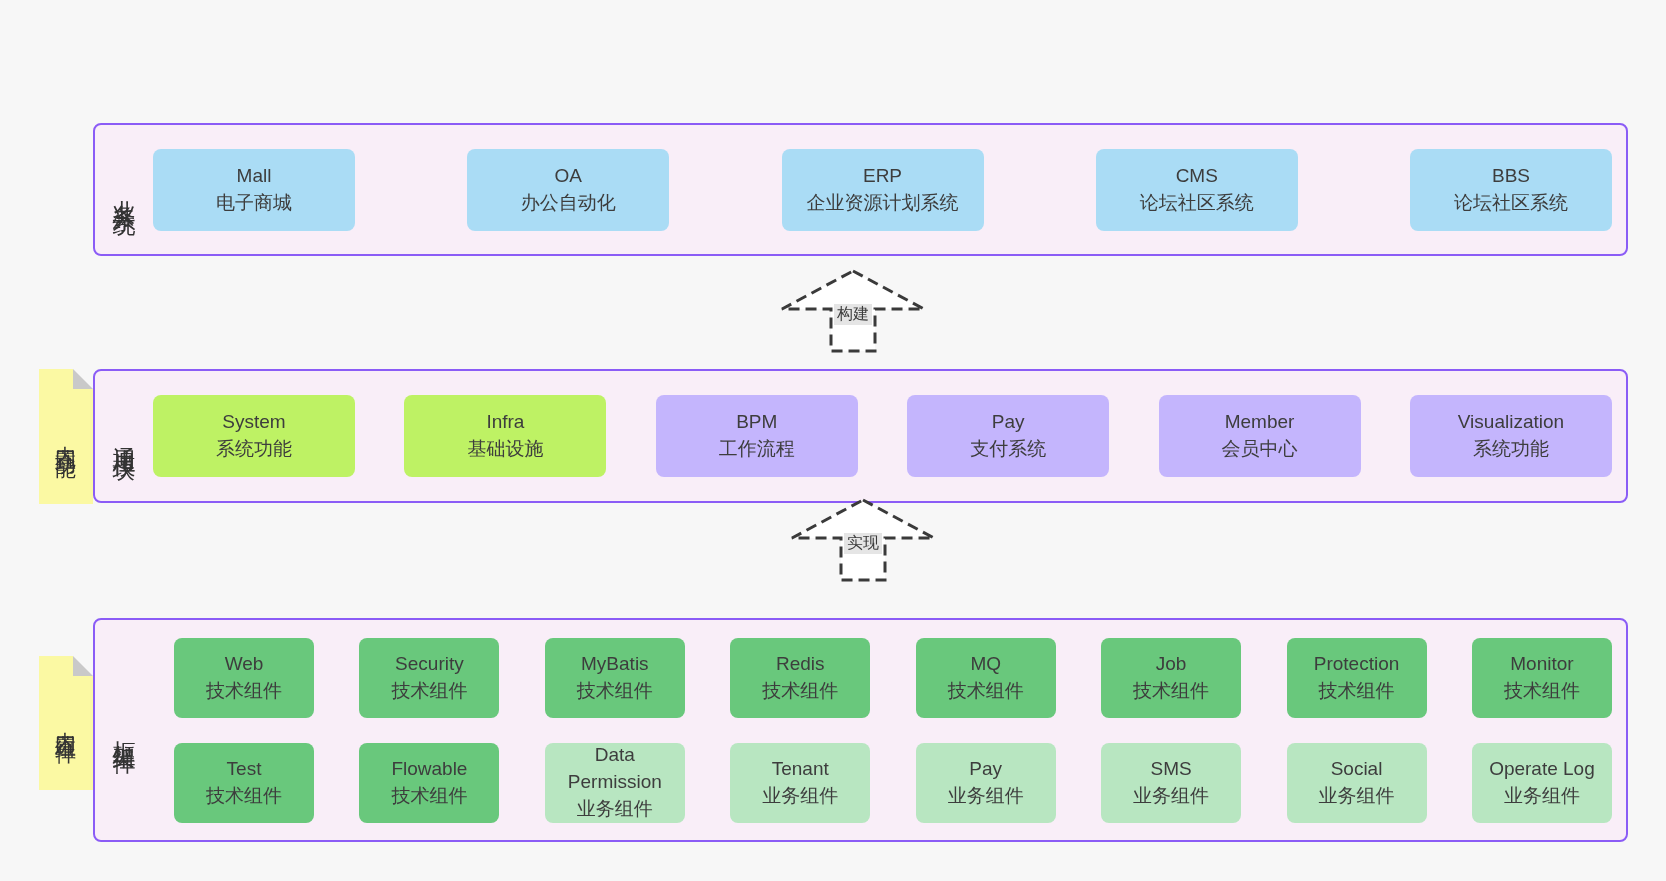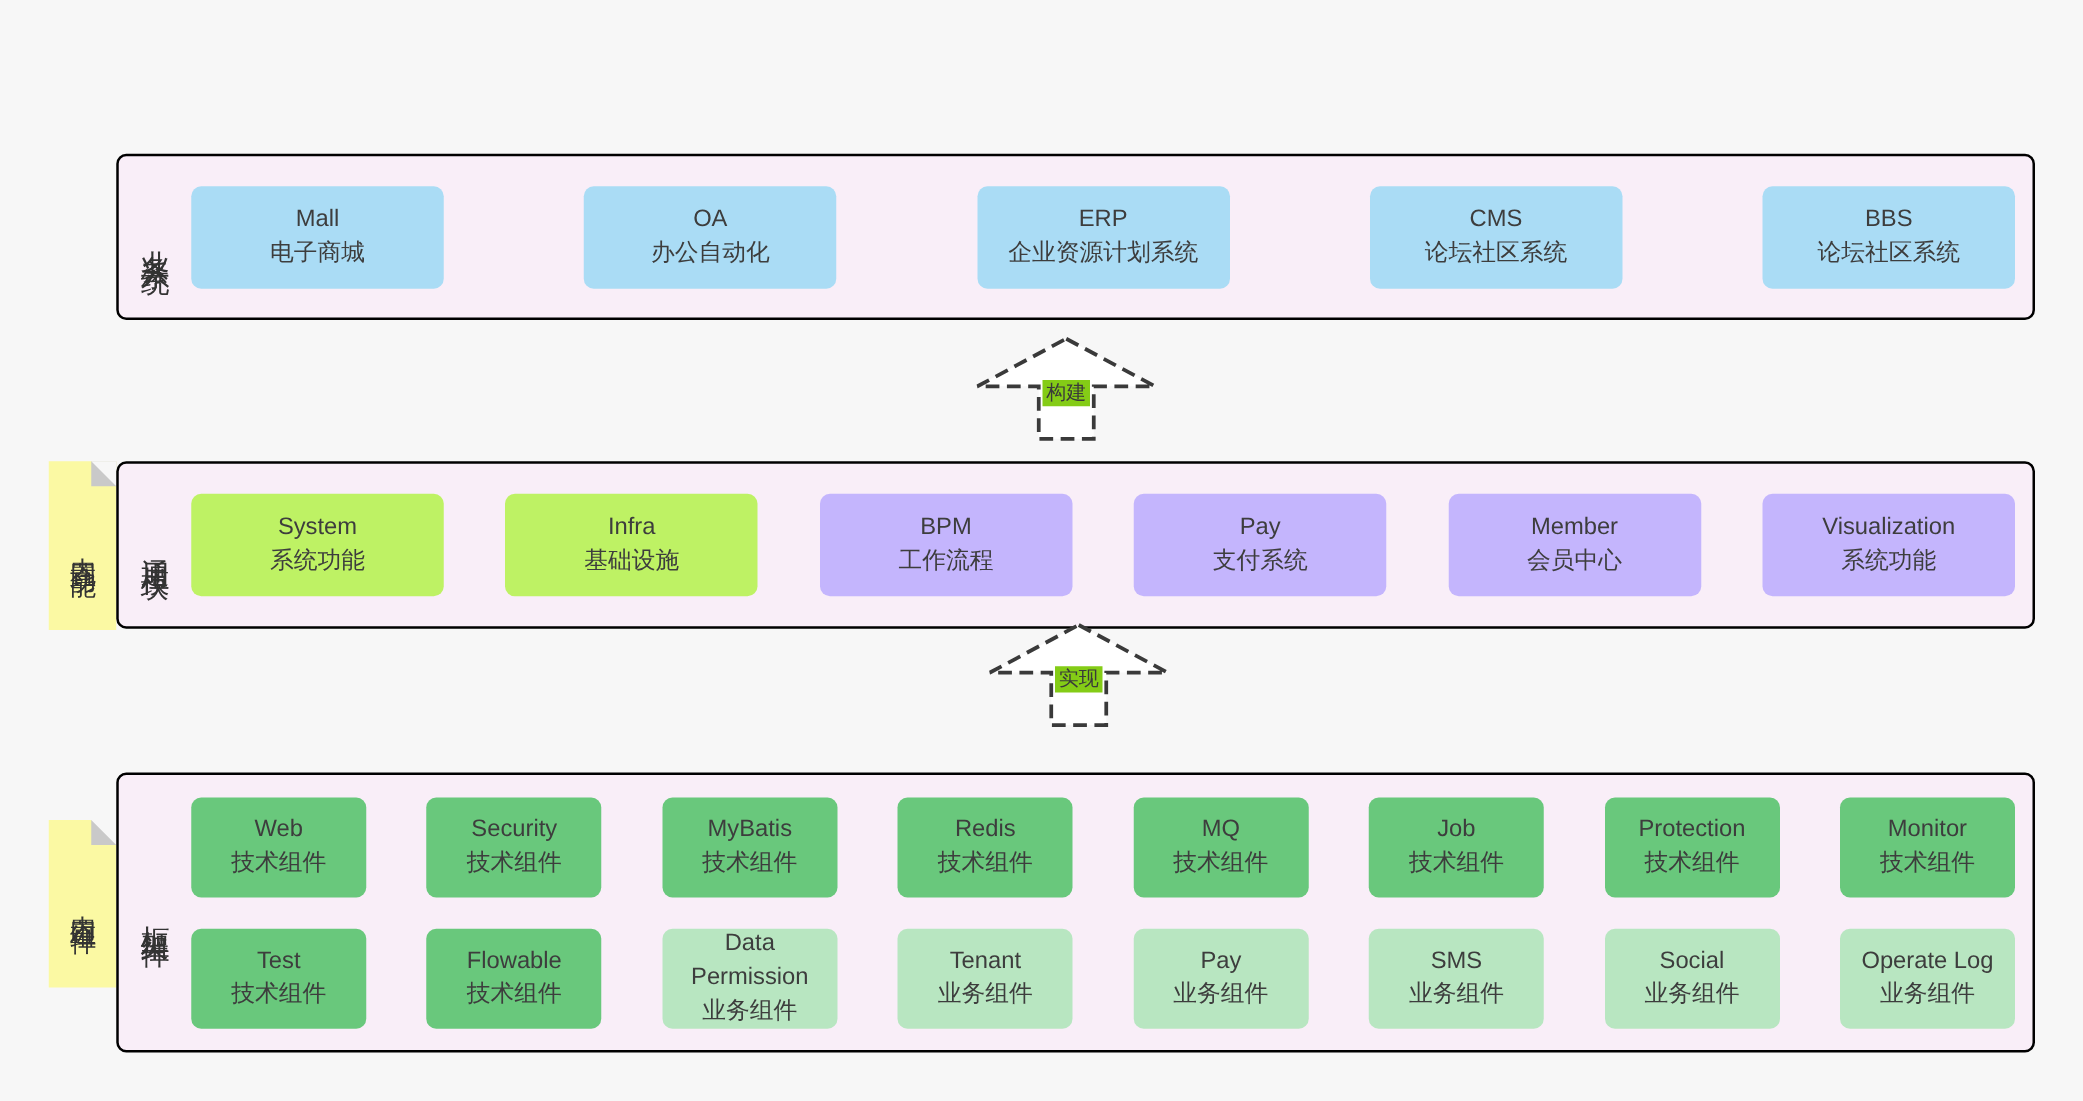--- a/index.html
+++ b/index.html
@@ -1,32 +1,32 @@
 <!DOCTYPE html>
 <html><head>
 <meta charset="utf-8">
 <style>
   html,body { margin:0; padding:0; background:#f7f7f7; }
   body { font-family:"Liberation Sans","DejaVu Sans",sans-serif; color:#3d3d3d; }
   .canvas { position:relative; width:1666px; height:881px; background:#f7f7f7; overflow:hidden; }
 
   .panel { position:absolute; left:93px; width:1535px; background:#f9eef8;
-           border:2px solid #000000; border-radius:8px; box-sizing:border-box;
+           border:2px solid #8b5cf6; border-radius:8px; box-sizing:border-box;
            display:flex; align-items:stretch; z-index:2;justify-content:center; }
   .p1 { top:123px; height:133px; }
   .p2 { top:369px; height:134px; }
   .p3 { top:618px; height:224px; }
 
   .vlabel { width:58px; display:flex; align-items:center; justify-content:center;
             font-size:23px; color:#333; flex:0 0 58px; }
   .vtext  { writing-mode:vertical-rl; text-orientation:upright; letter-spacing:4px; line-height:1; }
 
   .boxes { flex:1; display:flex; align-items:center; justify-content:space-between; padding-right:14px; }
   .rows  { flex:1; display:flex; flex-direction:column; justify-content:center; gap:25px; padding-right:14px; }
-  .row   { display:flex; justify-content:space-between; }
+  .row   { display:flex; justify-content:space-between;margin-left:21px; }
 
   .box { border-radius:8px; display:flex; flex-direction:column; align-items:center;
          justify-content:center; text-align:center; font-size:19px; line-height:1.42;
          box-sizing:border-box; padding:0 6px; }
   .box-l { width:202px; height:82px; }
   .box-s { width:140px; height:80px; }
   .blue        { background:#aadcf5; }
   .red         { background:#bef264; }
   .pink        { background:#c4b5fd; }
   .green       { background:#69c87c; }
@@ -38,21 +38,21 @@
             border-style:solid; border-width:0 20px 20px 0;
             border-color:#f7f7f7 #f7f7f7 #c9c9c9 #c9c9c9; }
   .s1 { top:369px; height:135px; }
   .s2 { top:656px; height:134px; }
 
   .arrow { position:absolute; width:150px; height:86px; z-index:3; }
   .a1 { left:778px; top:268px; }
   .a2 { left:788px; top:497px; }
   .arrow svg { width:100%; height:100%; display:block; }
   .arrow-label { position:absolute; left:50%; top:36px; transform:translateX(-50%);
-                 background:#84cc16; padding:0 3px; font-size:16px; color:#3a3a3a; white-space:nowrap; }
+                 background:#e5e5e5; padding:0 3px; font-size:16px; color:#3a3a3a; white-space:nowrap; }
 </style>
 </head>
 <body>
 
 <div class="canvas">
 
   <section class="panel p1">
     <div class="vlabel">
       <span class="vtext">业务系统</span>
     </div>

